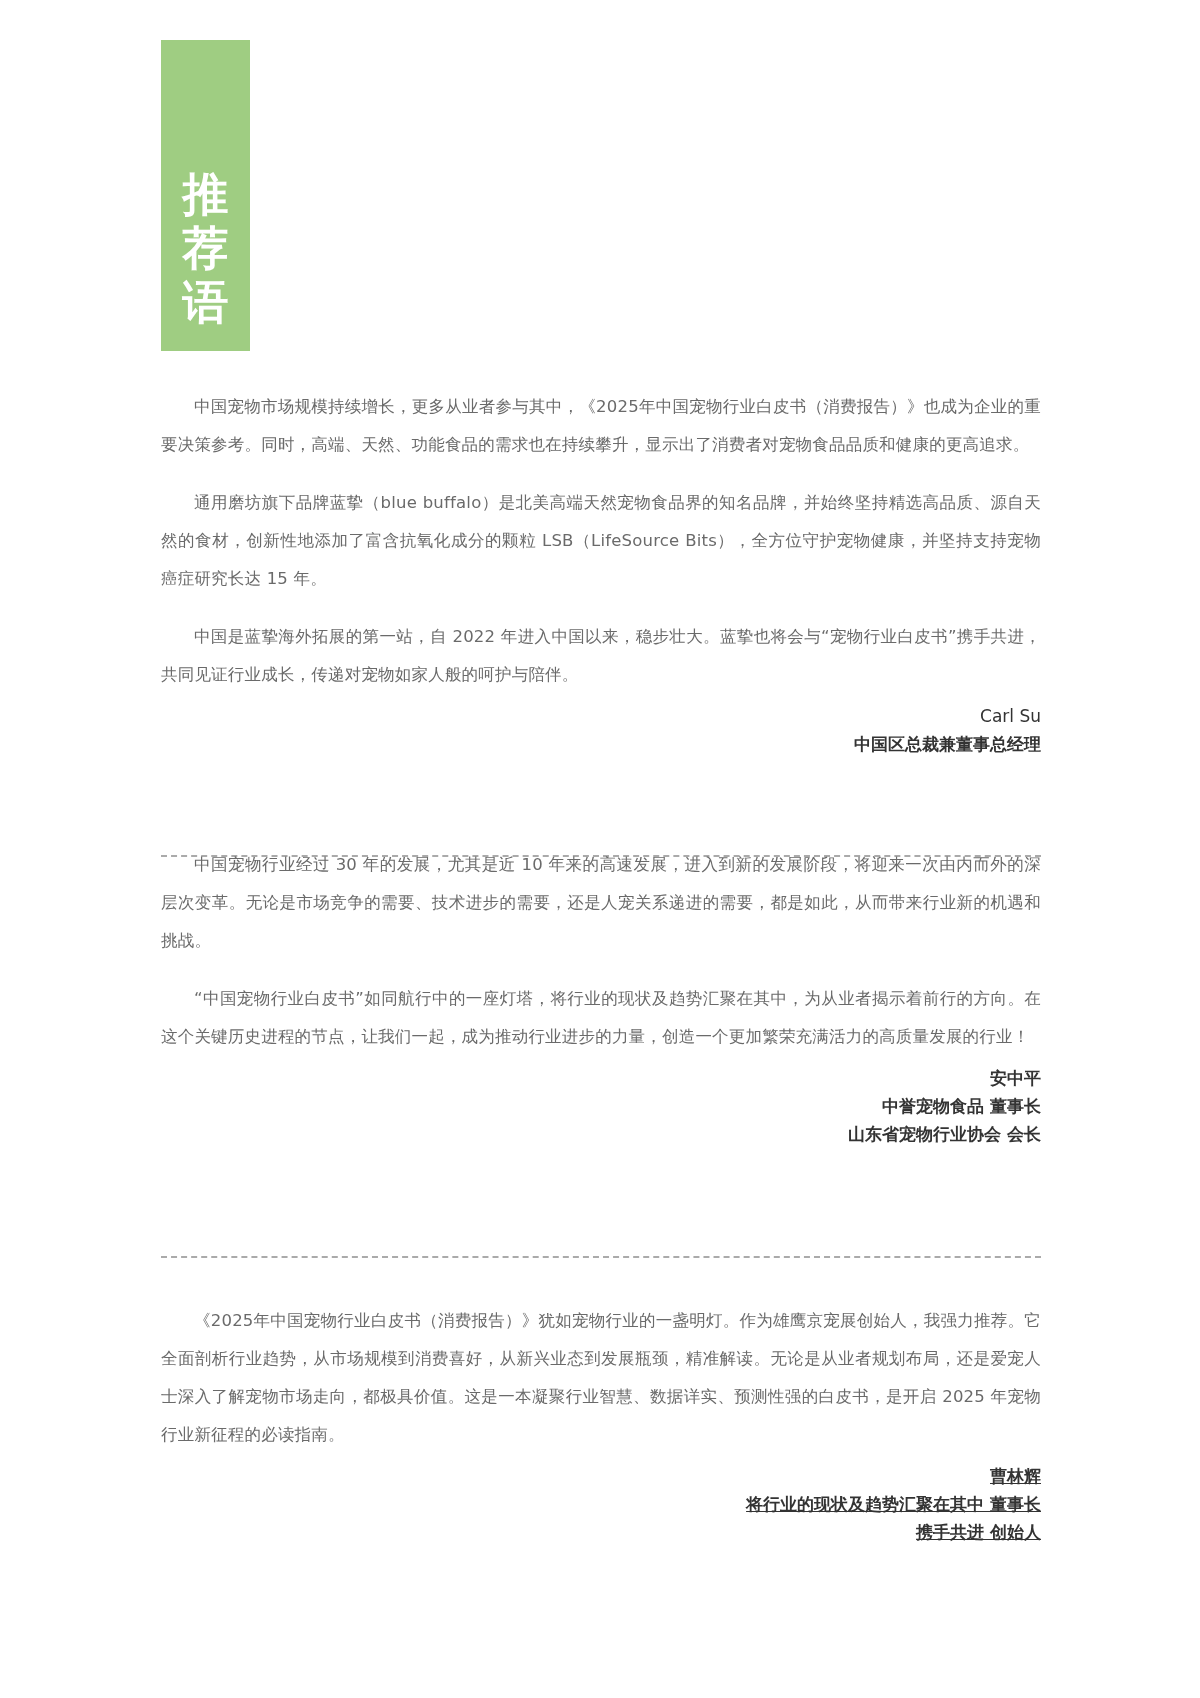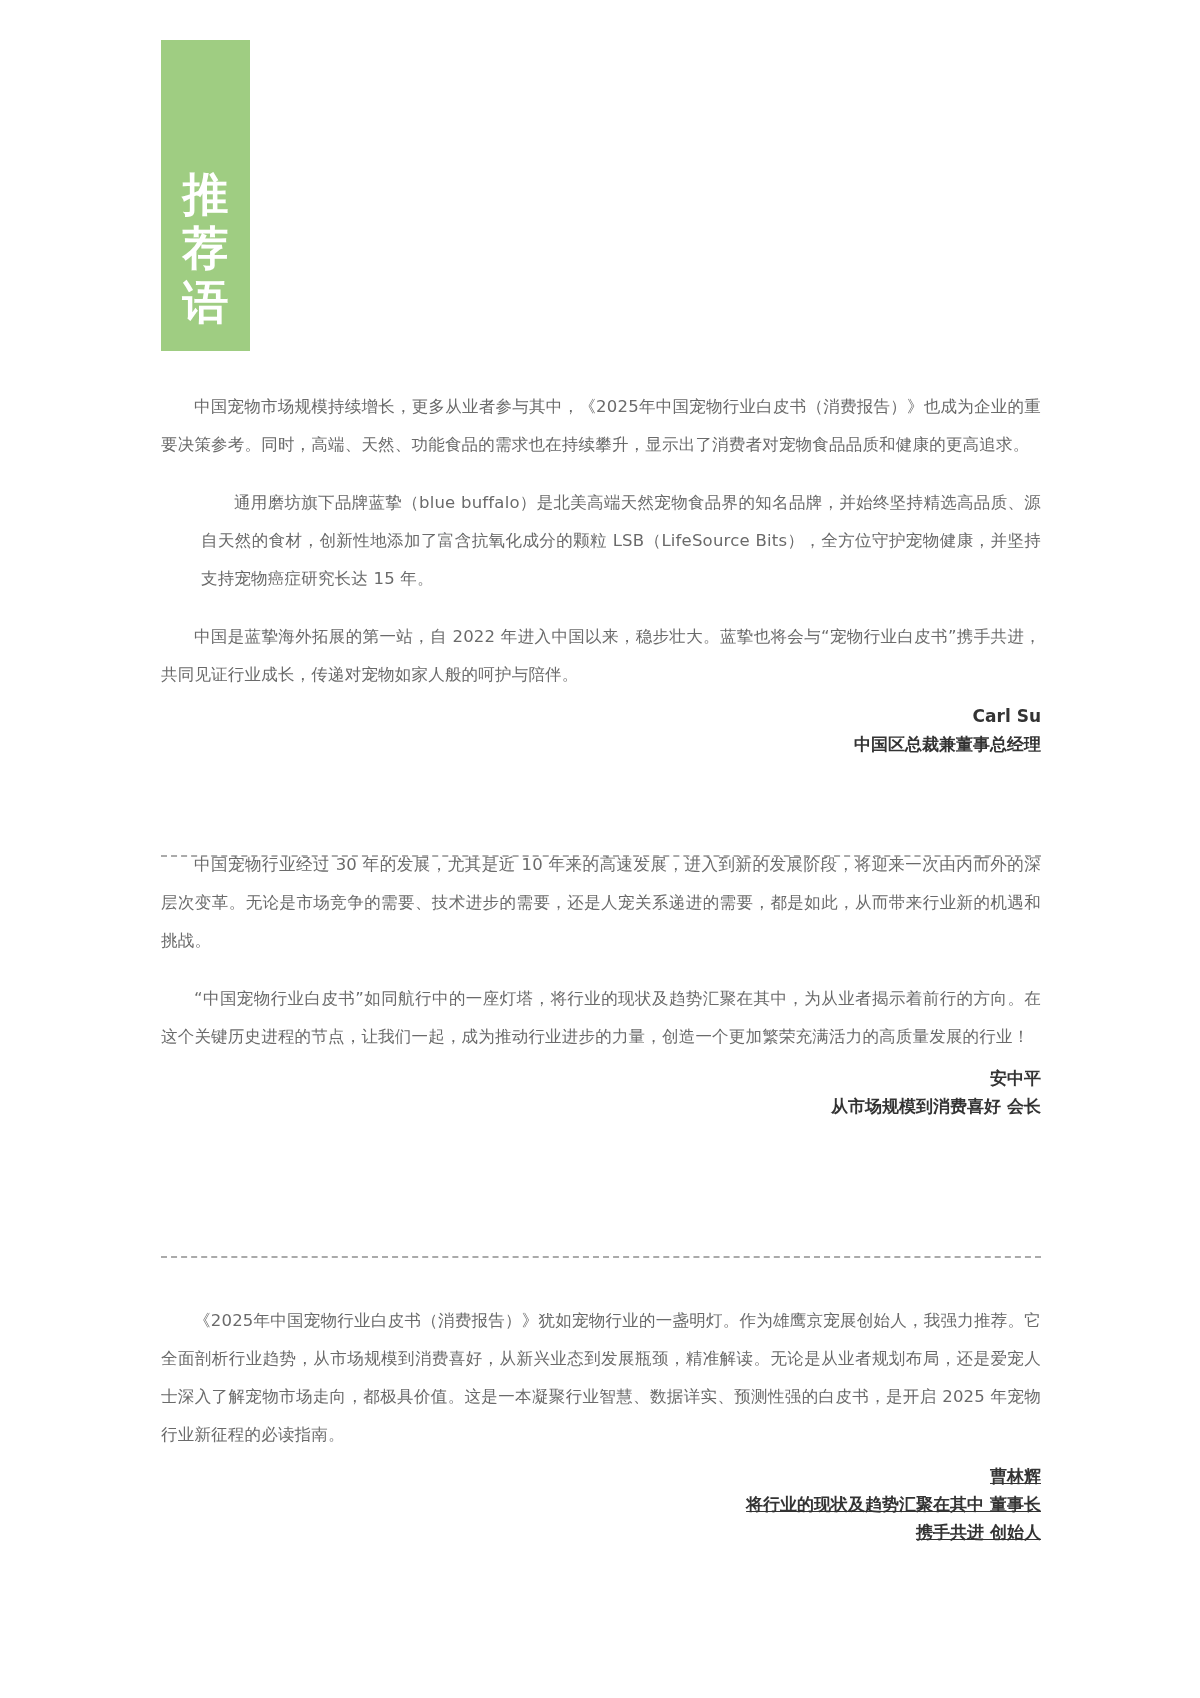--- a/index.html
+++ b/index.html
@@ -5,49 +5,50 @@
     html, body { margin: 0; padding: 0; background: #ffffff; }
     body { width: 1200px; height: 1698px; position: relative; overflow: hidden;
       font-family: "DejaVu Sans", "Liberation Sans", sans-serif; color: #666; }
     .banner { position: absolute; left: 161px; top: 40px; width: 89px; height: 311px;
       background: #9fcd82; display: flex; flex-direction: column; align-items: center;
       justify-content: flex-end; padding-bottom: 22px; box-sizing: border-box; }
     .banner span { color: #ffffff; font-weight: bold; font-size: 46px; line-height: 54px; display: block; }
     .content { position: absolute; left: 161px; width: 880px; }
     .para { font-size: 16.5px; line-height: 38px; color: #6a6a6a; text-indent: 2em; margin: 0; letter-spacing: 0.2px; text-align: justify; }
     .sig { text-align: right; color: #333; font-size: 17px; line-height: 28px; font-weight: bold; }
-    .sig .name { font-weight: bold; }
+    .sig .name { font-weight: normal; }
     .divider { position: absolute; left: 161px; width: 880px; height: 0; border-top: 2px dashed #aaaaaa; }
   </style>
 </head>
 <body>
 
 <div class="banner">
   <span>推</span>
   <span>荐</span>
   <span>语</span>
 </div>
 
 <div class="content" style="top:388px;">
   <p class="para">中国宠物市场规模持续增长，更多从业者参与其中，《2025年中国宠物行业白皮书（消费报告）》也成为企业的重要决策参考。同时，高端、天然、功能食品的需求也在持续攀升，显示出了消费者对宠物食品品质和健康的更高追求。</p>
-  <p class="para" style="margin-top:20px;margin-left:40px;">通用磨坊旗下品牌蓝挚（blue buffalo）是北美高端天然宠物食品界的知名品牌，并始终坚持精选高品质、源自天然的食材，创新性地添加了富含抗氧化成分的颗粒 LSB（LifeSource Bits），全方位守护宠物健康，并坚持支持宠物癌症研究长达 15 年。</p>
+  <p class="para" style="margin-top:20px;">通用磨坊旗下品牌蓝挚（blue buffalo）是北美高端天然宠物食品界的知名品牌，并始终坚持精选高品质、源自天然的食材，创新性地添加了富含抗氧化成分的颗粒 LSB（LifeSource Bits），全方位守护宠物健康，并坚持支持宠物癌症研究长达 15 年。</p>
   <p class="para" style="margin-top:20px;">中国是蓝挚海外拓展的第一站，自 2022 年进入中国以来，稳步壮大。蓝挚也将会与“宠物行业白皮书”携手共进，共同见证行业成长，传递对宠物如家人般的呵护与陪伴。</p>
   <div class="sig" style="margin-top:8px;">
     <div class="name">Carl Su</div>
     <div>中国区总裁兼董事总经理</div>
   </div>
 </div>
 <div class="divider" style="top:855px;"></div>
 
 <div class="content" style="top:846px;">
   <p class="para">中国宠物行业经过 30 年的发展，尤其是近 10 年来的高速发展，进入到新的发展阶段，将迎来一次由内而外的深层次变革。无论是市场竞争的需要、技术进步的需要，还是人宠关系递进的需要，都是如此，从而带来行业新的机遇和挑战。</p>
   <p class="para" style="margin-top:20px;">“中国宠物行业白皮书”如同航行中的一座灯塔，将行业的现状及趋势汇聚在其中，为从业者揭示着前行的方向。在这个关键历史进程的节点，让我们一起，成为推动行业进步的力量，创造一个更加繁荣充满活力的高质量发展的行业！</p>
   <div class="sig" style="margin-top:8px;">
     <div>安中平</div>
-    <div>从市场规模到消费喜好 会长</div>
+    <div>中誉宠物食品 董事长</div>
+    <div>山东省宠物行业协会 会长</div>
   </div>
 </div>
 <div class="divider" style="top:1256px;"></div>
 
 <div class="content" style="top:1302px;">
   <p class="para">《2025年中国宠物行业白皮书（消费报告）》犹如宠物行业的一盏明灯。作为雄鹰京宠展创始人，我强力推荐。它全面剖析行业趋势，从市场规模到消费喜好，从新兴业态到发展瓶颈，精准解读。无论是从业者规划布局，还是爱宠人士深入了解宠物市场走向，都极具价值。这是一本凝聚行业智慧、数据详实、预测性强的白皮书，是开启 2025 年宠物行业新征程的必读指南。</p>
   <div class="sig" style="margin-top:8px;text-decoration:underline;">
     <div>曹林辉</div>
     <div>将行业的现状及趋势汇聚在其中 董事长</div>
     <div>携手共进 创始人</div>

